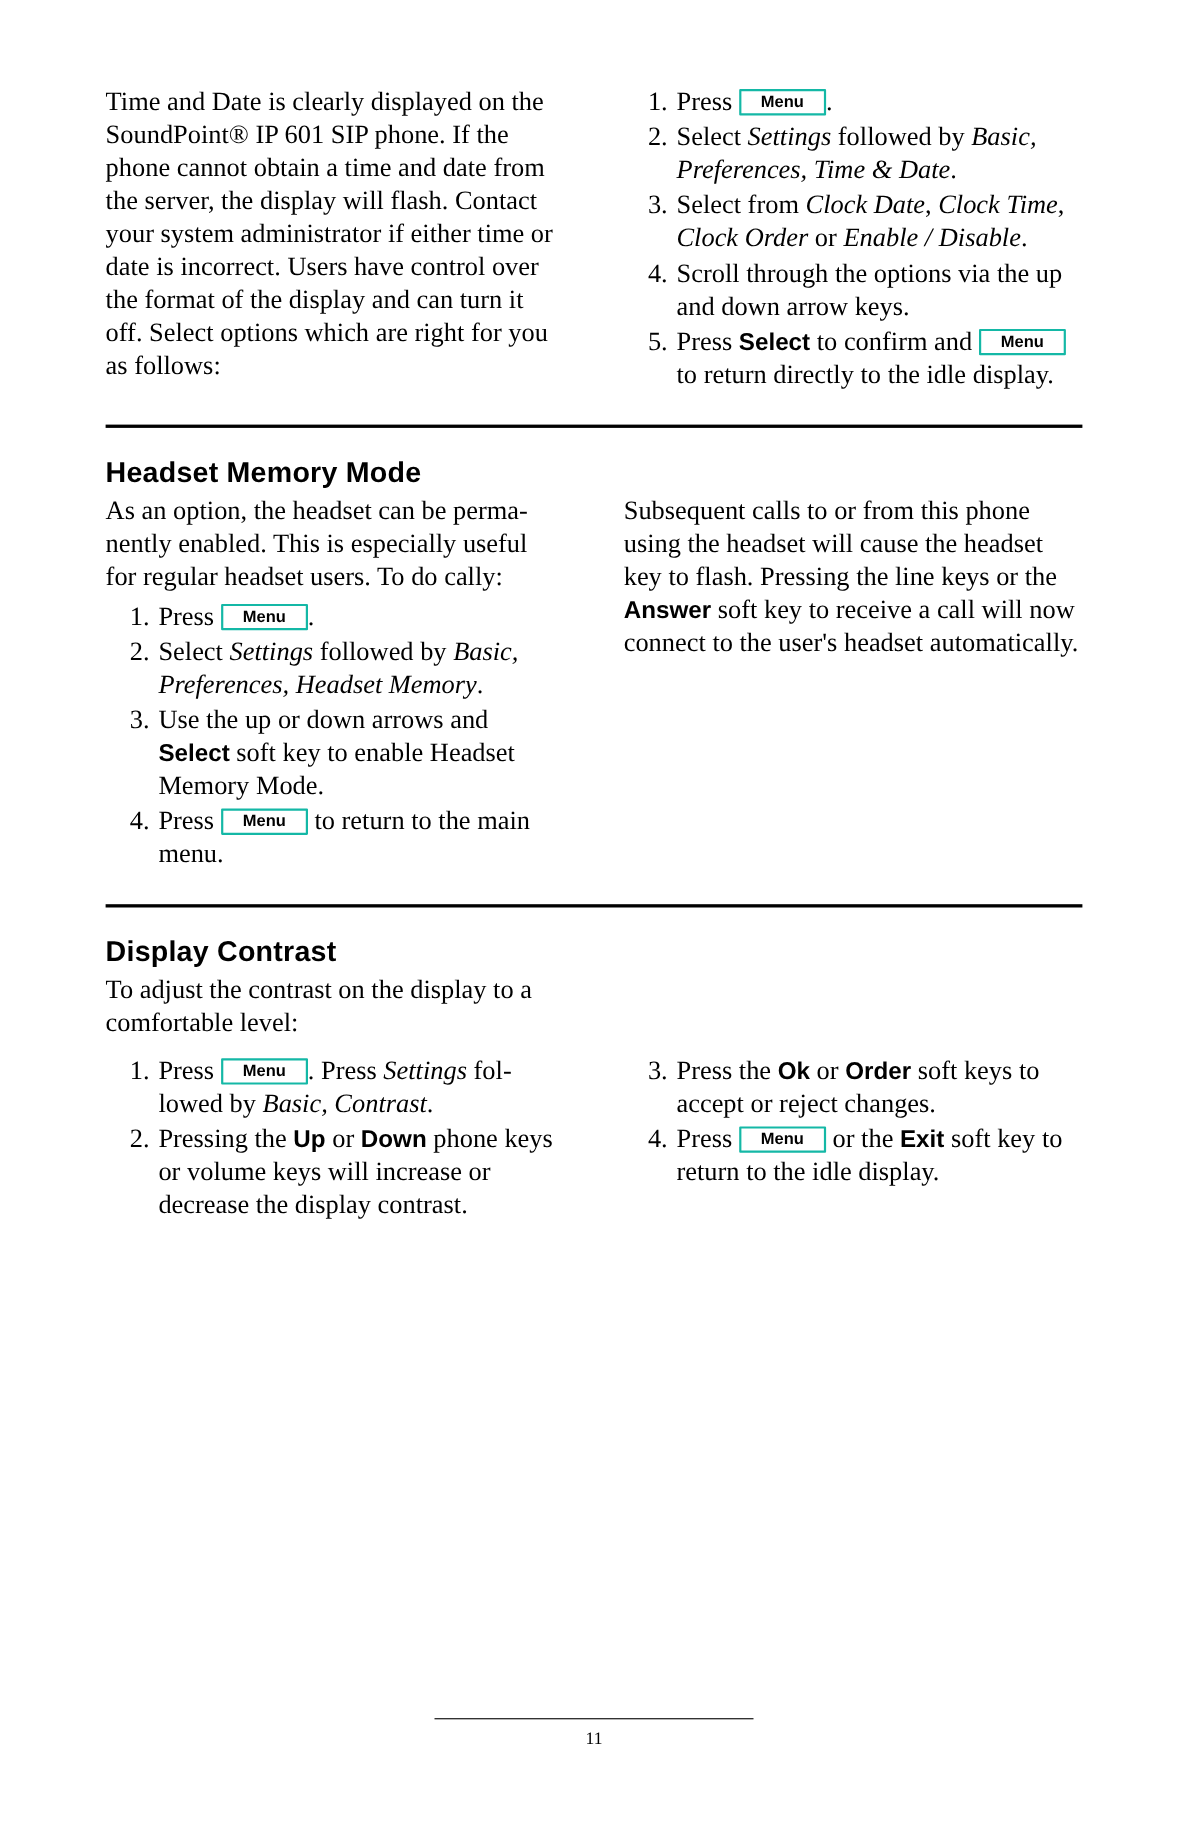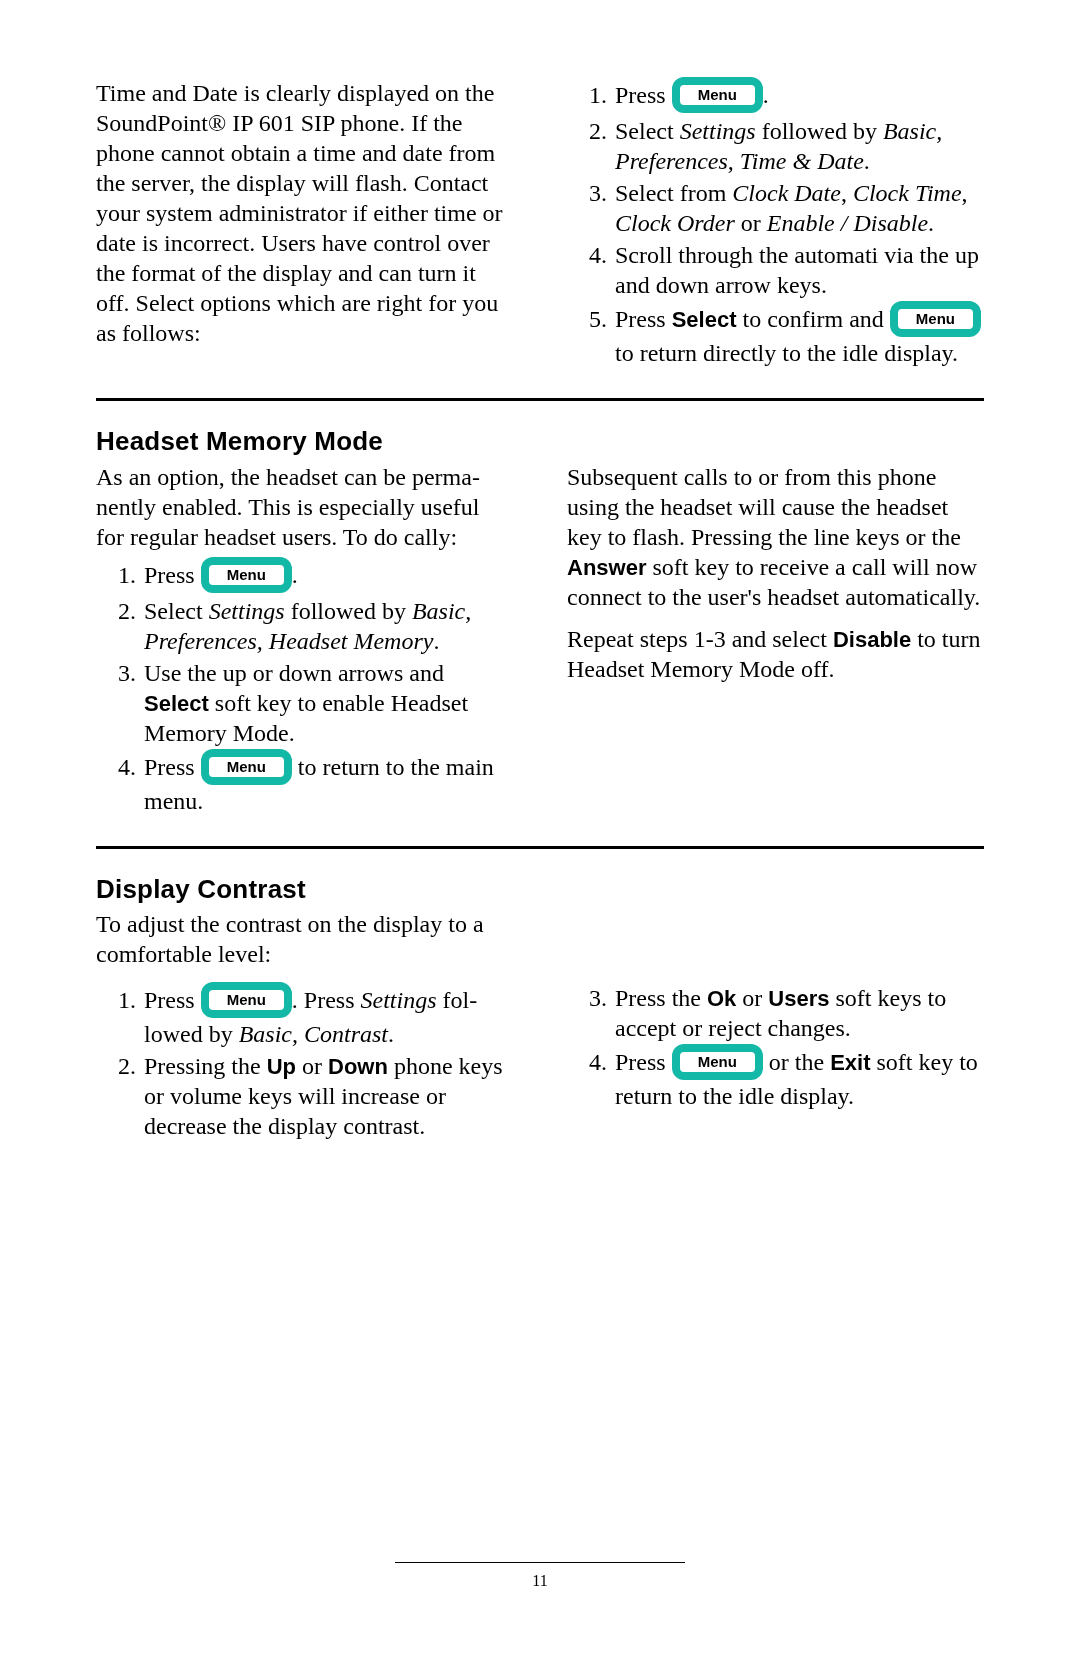--- a/index.html
+++ b/index.html
@@ -58,22 +58,22 @@
     padding-left: 2px;
   }
   .sans-b {
     font-family: Arial, Helvetica, sans-serif;
     font-weight: 700;
     font-size: 22px;
   }
   .menu-btn {
     display: inline-block;
     vertical-align: 2px;
-    border: 8px solid #14b8a6;
-    border-radius: 12px;
+    border: 2px solid #14b8a6;
+    border-radius: 1px;
     font-family: Arial, Helvetica, sans-serif;
     font-weight: 700;
     font-size: 15px;
     line-height: 1;
     padding: 2px 18px 2px 18px;
     height: 16px;
     position: relative;
     top: -1px;
   }
   hr.section {
@@ -115,21 +115,21 @@
             <li>
               <span>Press </span><span class="menu-btn">Menu</span><span>.</span>
             </li>
             <li>
               <span>Select </span><em>Settings</em><span> followed by </span><em>Basic, Preferences, Time &amp; Date</em><span>.</span>
             </li>
             <li>
               <span>Select from </span><em>Clock Date</em><span>, </span><em>Clock Time</em><span>, </span><em>Clock Order</em><span> or </span><em>Enable / Disable</em><span>.</span>
             </li>
             <li>
-              <span>Scroll through the automati via the up and down arrow keys.</span>
+              <span>Scroll through the options via the up and down arrow keys.</span>
             </li>
             <li>
               <span>Press </span><span class="sans-b">Select</span><span> to confirm and </span><span class="menu-btn">Menu</span><span> to return directly to the idle display.</span>
             </li>
           </ol>
         </div>
       </div>
     </section>
 
     <hr class="section">
@@ -150,23 +150,20 @@
               <span>Use the up or down arrows and </span><span class="sans-b">Select</span><span> soft key to enable Headset Memory Mode.</span>
             </li>
             <li>
               <span>Press </span><span class="menu-btn">Menu</span><span> to return to the main menu.</span>
             </li>
           </ol>
         </div>
         <div class="col">
           <p>
             <span>Subsequent calls to or from this phone using the headset will cause the headset key to flash.  Pressing the line keys or the </span><span class="sans-b">Answer</span><span> soft key to receive a call will now connect to the user's headset automati­cally.</span>
-          </p>
-          <p style="margin-top:12px">
-            <span>Repeat steps 1-3 and select </span><span class="sans-b">Disable</span><span> to turn Headset Memory Mode off.</span>
           </p>
         </div>
       </div>
     </section>
 
     <hr class="section">
 
     <section>
       <h1>Display Contrast</h1>
       <p style="max-width:430px">To adjust the contrast on the display to a comfortable level:</p>
@@ -177,21 +174,21 @@
               <span>Press </span><span class="menu-btn">Menu</span><span>.  Press </span><em>Settings</em><span> fol­lowed by </span><em>Basic, Contrast</em><span>.</span>
             </li>
             <li>
               <span>Pressing the </span><span class="sans-b">Up</span><span> or </span><span class="sans-b">Down</span><span> phone keys or volume keys will increase or decrease the display contrast.</span>
             </li>
           </ol>
         </div>
         <div class="col">
           <ol start="3">
             <li>
-              <span>Press the </span><span class="sans-b">Ok</span><span> or </span><span class="sans-b">Users</span><span> soft keys to accept or reject changes.</span>
+              <span>Press the </span><span class="sans-b">Ok</span><span> or </span><span class="sans-b">Order</span><span> soft keys to accept or reject changes.</span>
             </li>
             <li>
               <span>Press </span><span class="menu-btn">Menu</span><span> or the </span><span class="sans-b">Exit</span><span> soft key to return to the idle display.</span>
             </li>
           </ol>
         </div>
       </div>
     </section>
 
   </div>

